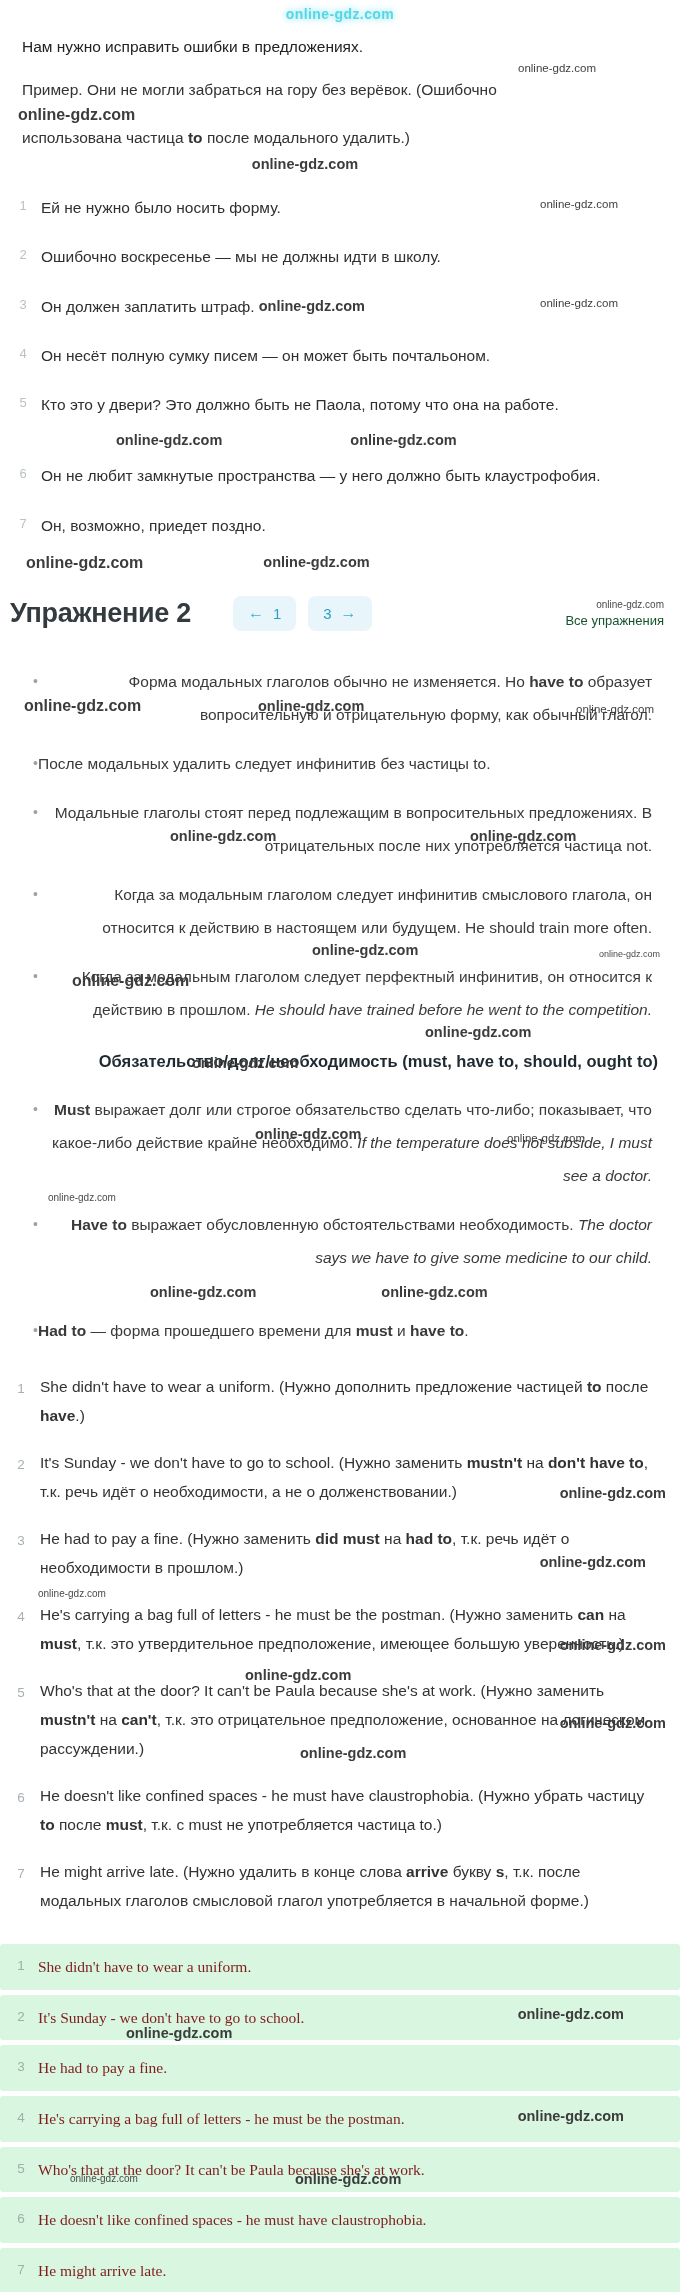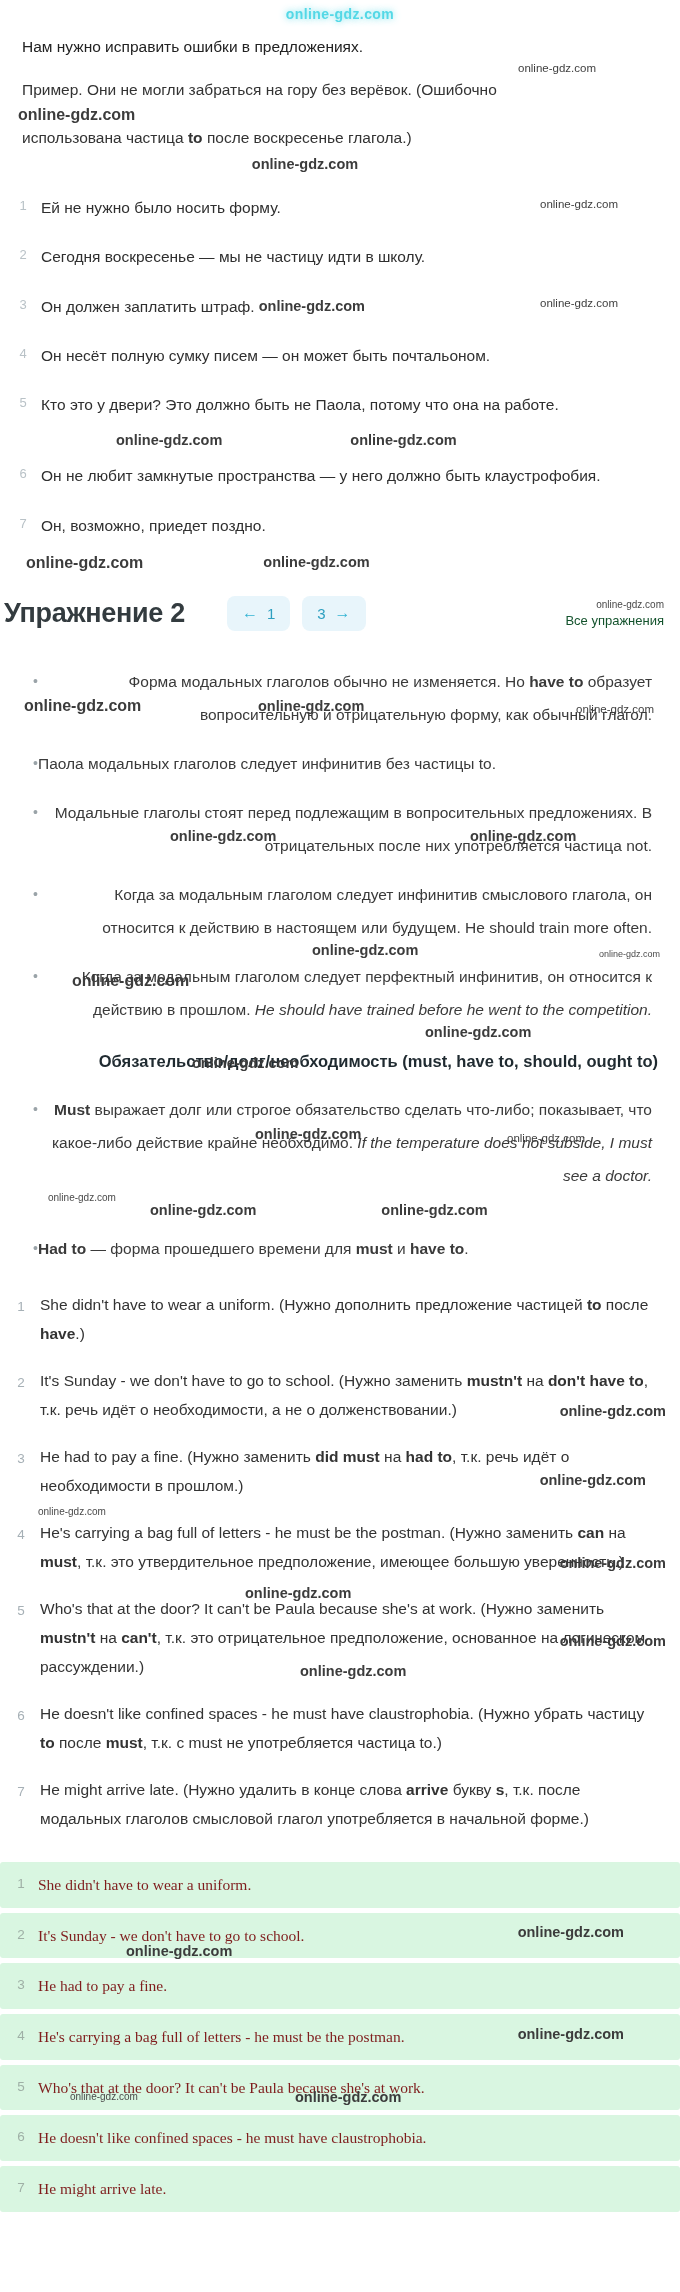--- a/index.html
+++ b/index.html
@@ -22,21 +22,21 @@
   .example-line{font-size:15.5px;color:#333;margin:0 22px;line-height:1.5;}
 
   
   .sent-list{margin-top:10px;}
   .sent-row{position:relative;display:flex;padding:13px 26px 13px 14px;}
   .sent-num{width:18px;flex-shrink:0;margin-right:9px;text-align:center;color:#b9c2c7;
             font-size:13px;padding-top:2px;}
   .sent-text{font-size:15.5px;line-height:1.5;color:#2f2f2f;}
 
   
-  .ex-header{display:flex;align-items:center;padding:18px 10px 14px 4px;margin-top:6px;}
+  .ex-header{display:flex;align-items:center;padding:18px 10px 14px 10px;margin-top:6px;}
   .ex-title{font-size:27px;font-weight:700;color:#333b3f;margin:0;letter-spacing:-.3px;}
   .pager{display:flex;gap:12px;margin-left:42px;}
   .pill{display:flex;align-items:center;gap:9px;background:#e8f5fb;border:none;border-radius:8px;
         padding:9px 15px;font-size:15px;cursor:pointer;font-family:inherit;}
   .pill .arrow{color:#35b4d4;font-size:16px;line-height:1;}
   .pill .pnum{color:#2d9fc0;font-size:15px;}
   .hdr-right{margin-left:auto;display:flex;flex-direction:column;align-items:flex-end;gap:3px;padding-right:6px;}
   .all-link{color:#14532d;font-size:13px;text-decoration:none;cursor:pointer;text-align:center;}
 
   
@@ -72,34 +72,34 @@
 
   <p class="task">
     <span>Нам нужно исправить ошибки в предложениях.</span>
     <span class="wm wm-sm wm-abs" style="right:62px;top:24px;">online-gdz.com</span>
   </p>
 
   <p class="example-line"><span style="">Пример.</span><span> Они не могли забраться на гору без верёвок. (Ошибочно</span></p>
   <div class="wm-row" style="padding:5px 0 2px 18px;">
     <span class="wm wm-lg">online-gdz.com</span>
   </div>
-  <p class="example-line"><span>использована частица </span><span style="font-weight: 700;">to</span><span> после воскресенье глагола.)</span></p>
+  <p class="example-line"><span>использована частица </span><span style="font-weight: 700;">to</span><span> после модального удалить.)</span></p>
   <div class="wm-row" style="padding:6px 70px 0 0;text-align:center;">
     <span class="wm wm-md">online-gdz.com</span>
   </div>
 
   <div class="sent-list">
     <div class="sent-row">
       <span class="sent-num">1</span>
       <span class="sent-text">Ей не нужно было носить форму.</span>
       <span class="wm wm-sm wm-abs" style="right:62px;top:15px;">online-gdz.com</span>
     </div>
     <div class="sent-row">
       <span class="sent-num">2</span>
-      <span class="sent-text">Сегодня воскресенье — мы не частицу идти в школу.</span>
+      <span class="sent-text">Ошибочно воскресенье — мы не должны идти в школу.</span>
     </div>
     <div class="sent-row">
       <span class="sent-num">3</span>
       <span class="sent-text">Он должен заплатить штраф.</span>
       <span class="wm wm-md" style="margin-left:4px;align-self:center;">online-gdz.com</span>
       <span class="wm wm-sm wm-abs" style="right:62px;top:15px;">online-gdz.com</span>
     </div>
     <div class="sent-row">
       <span class="sent-num">4</span>
       <span class="sent-text">Он несёт полную сумку писем — он может быть почтальоном.</span>
@@ -148,21 +148,21 @@
   <div class="theory-list">
     <div class="theory-item">
       <span class="bullet"></span>
       <span><span>Форма модальных глаголов обычно не изменяется. Но </span><span style="font-weight: 700;">have to</span><span> образует вопросительную и отрицательную форму, как обычный глагол.</span></span>
       <span class="wm wm-lg wm-abs" style="left:24px;top:32px;">online-gdz.com</span>
       <span class="wm wm-md wm-abs" style="left:258px;top:33px;">online-gdz.com</span>
       <span class="wm wm-sm wm-abs" style="right:26px;top:36px;">online-gdz.com</span>
     </div>
     <div class="theory-item">
       <span class="bullet"></span>
-      <span><span>Паола модальных глаголов следует инфинитив без частицы to.</span></span>
+      <span><span>После модальных удалить следует инфинитив без частицы to.</span></span>
     </div>
     <div class="theory-item">
       <span class="bullet"></span>
       <span><span>Модальные глаголы стоят перед подлежащим в вопросительных предложениях. В отрицательных после них употребляется частица not.</span></span>
       <span class="wm wm-md wm-abs" style="left:170px;top:32px;">online-gdz.com</span>
       <span class="wm wm-md wm-abs" style="left:470px;top:32px;">online-gdz.com</span>
     </div>
     <div class="theory-item">
       <span class="bullet"></span>
       <span><span>Когда за модальным глаголом следует инфинитив смыслового глагола, он относится к действию в настоящем или будущем. </span><span style="">He should train more often.</span></span>
@@ -181,20 +181,24 @@
   <h2 class="section-title">Обязательство/долг/необходимость (must, have to, should, ought to)</h2>
 
   <div class="theory-list">
     <div class="theory-item">
       <span class="bullet"></span>
       <span><span style="font-weight: 700;">Must</span><span> выражает долг или строгое обязательство сделать что-либо; показывает, что какое-либо действие крайне необходимо. </span><span style="font-style: italic;">If the temperature does not subside, I must see a doctor.</span></span>
       <span class="wm wm-md wm-abs" style="left:255px;top:33px;">online-gdz.com</span>
       <span class="wm wm-sm wm-abs" style="right:95px;top:37px;">online-gdz.com</span>
       <span class="wm wm-xs wm-abs" style="left:48px;top:96px;">online-gdz.com</span>
     </div>
+    <div class="theory-item">
+      <span class="bullet"></span>
+      <span><span style="font-weight: 700;">Have to</span><span> выражает обусловленную обстоятельствами необходимость. </span><span style="font-style: italic;">The doctor says we have to give some medicine to our child.</span></span>
+    </div>
     <div class="wm-row" style="display:flex;padding:2px 0 6px 150px;">
       <span class="wm wm-md">online-gdz.com</span>
       <span class="wm wm-md" style="margin-left:125px;">online-gdz.com</span>
     </div>
     <div class="theory-item">
       <span class="bullet"></span>
       <span><span style="font-weight: 700;">Had to</span><span> — форма прошедшего времени для </span><span style="font-weight: 700;">must</span><span> и </span><span style="font-weight: 700;">have to</span><span>.</span></span>
     </div>
   </div>
 

